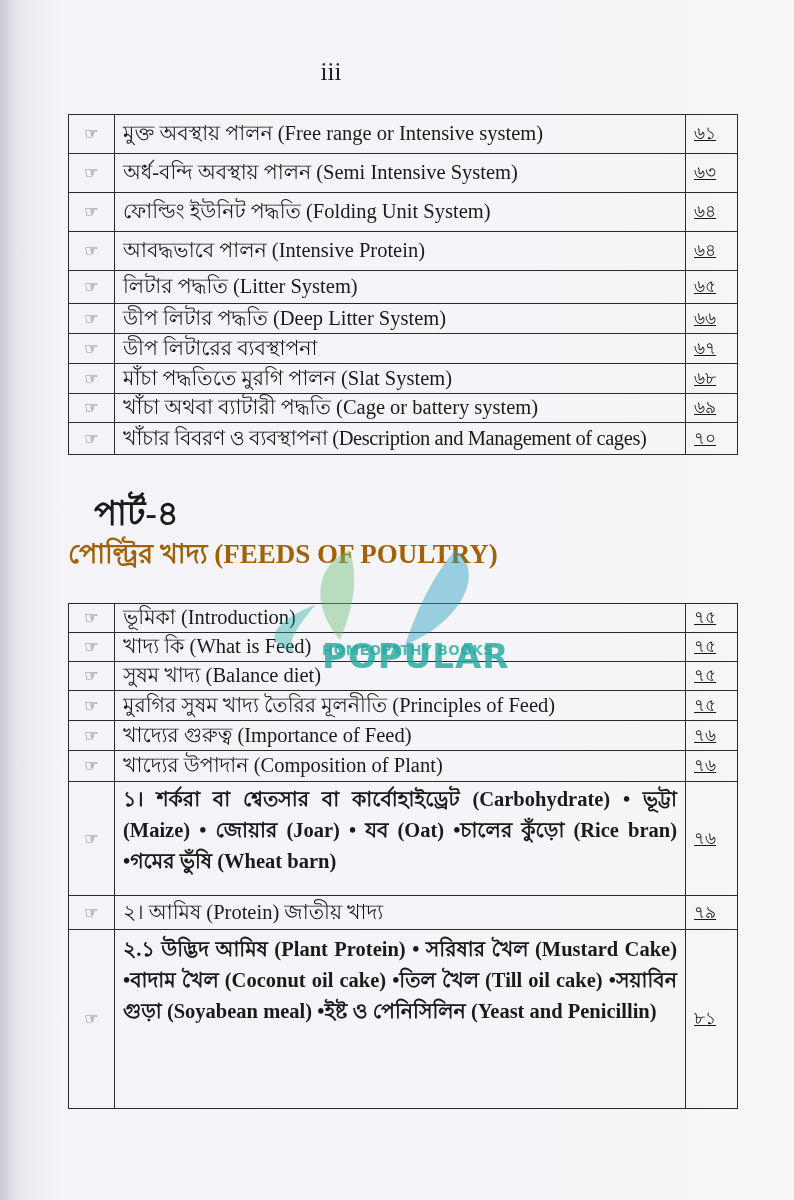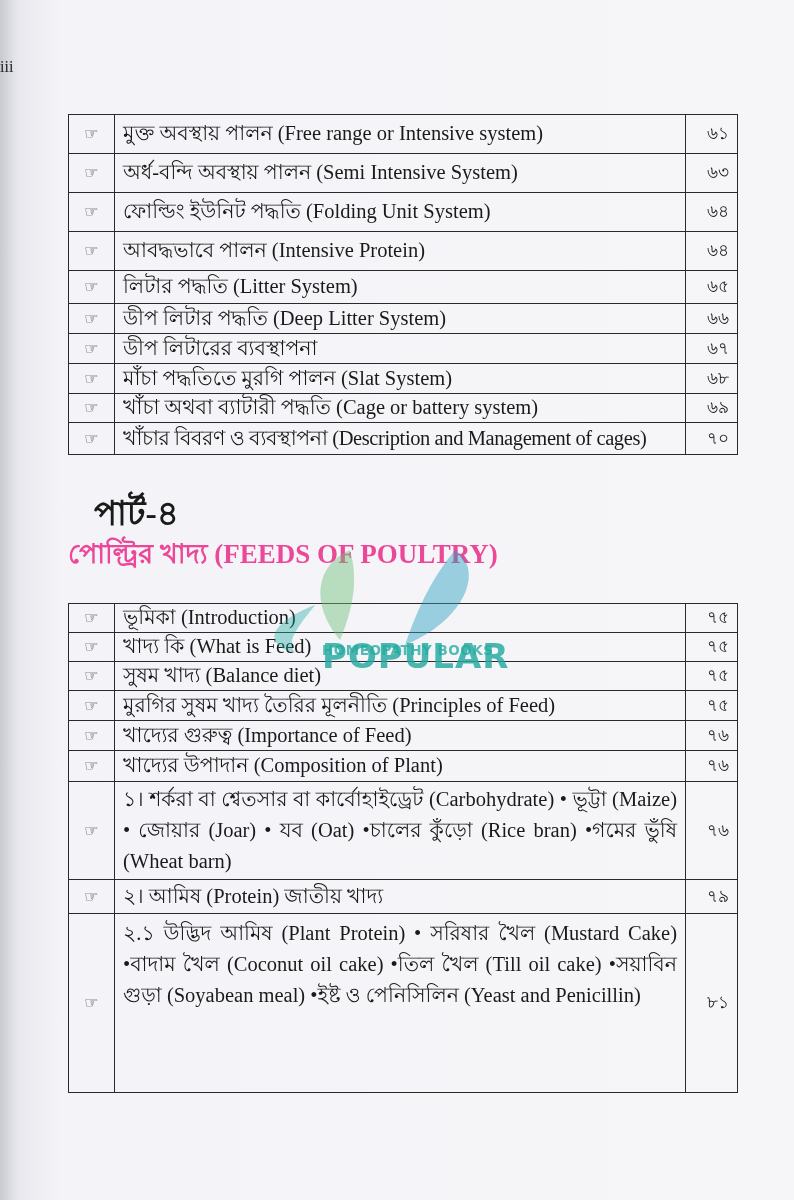--- a/index.html
+++ b/index.html
@@ -4,45 +4,45 @@
 <style>
   html, body { margin: 0; padding: 0; }
   body {
     width: 794px; height: 1200px; overflow: hidden;
     background: linear-gradient(90deg, #c9c9d1 0px, #e8e8ee 18px, #f4f4f8 60px, #f6f6f9 100%);
     font-family: "Liberation Serif", "DejaVu Serif", serif;
     color: #1a1a1a;
     position: relative;
   }
   .page-num {
-    position: absolute; top: 58px; left: 0; width: 662px; 
-    font-size: 16px; color: #222;
+    position: absolute; top: 58px; left: 0; width: 662px; text-align: center;
+    font-size: 25px; color: #222;
   }
   table.toc {
     position: absolute; left: 68px; width: 670px;
     border-collapse: collapse; table-layout: fixed;
   }
   table.toc td {
     border: 1.3px solid #2a2a2a;
     font-size: 20.5px; line-height: 1.25;
     padding: 0 8px; vertical-align: middle;
   }
   table.toc td.icon { width: 29px; text-align: center; padding: 0 8px; font-size: 16px; color: #333; }
-  table.toc td.pg { width: 35px; text-align: right; font-size: 17px; padding: 0 8px; }
+  table.toc td.pg { width: 35px; text-align: left; font-size: 17px; padding: 0 8px; text-decoration: underline; }
   table.toc td.txt { white-space: nowrap; }
-  table.toc td.multi { white-space: normal; text-align: justify; line-height: 31px; padding-top: 2px; padding-bottom: 2px; }
+  table.toc td.multi { white-space: normal; text-align: justify; line-height: 31px; padding-top: 2px; padding-bottom: 18px; font-weight: bold; }
   #t1 { top: 114px; }
   #t2 { top: 603px; }
   .part-heading {
     position: absolute; left: 68px; top: 487px;
     font-size: 34px; font-weight: bold; color: #1a1a1a; margin-left: 26px;
   }
   .part-title {
     position: absolute; left: 68px; top: 533px;
-    font-size: 27px; font-weight: bold; color: #ec4899;
+    font-size: 27px; font-weight: bold; color: #a16207;
   }
   .watermark {
     position: absolute; left: 255px; top: 545px; width: 300px; height: 110px;
     pointer-events: none;
   }
   .wm-text1 {
     position: absolute; left: 322px; top: 636px;
     font-family: "DejaVu Sans", sans-serif; font-weight: bold; font-size: 34px;
     color: rgba(35,170,160,0.82); letter-spacing: 1px;
   }

